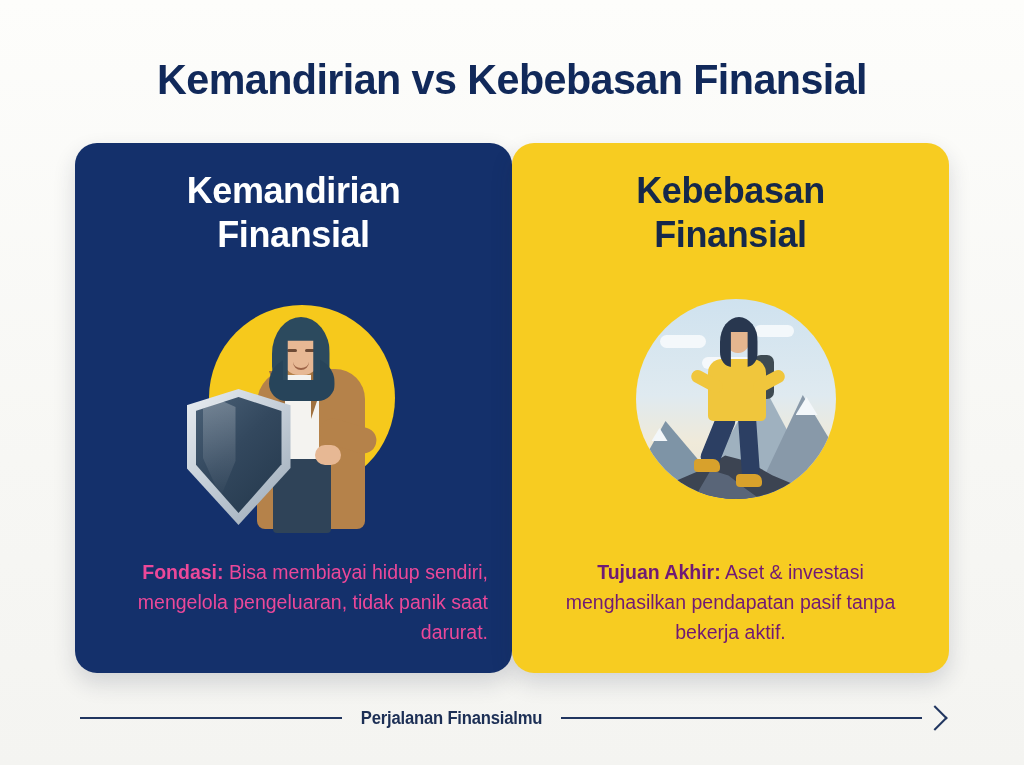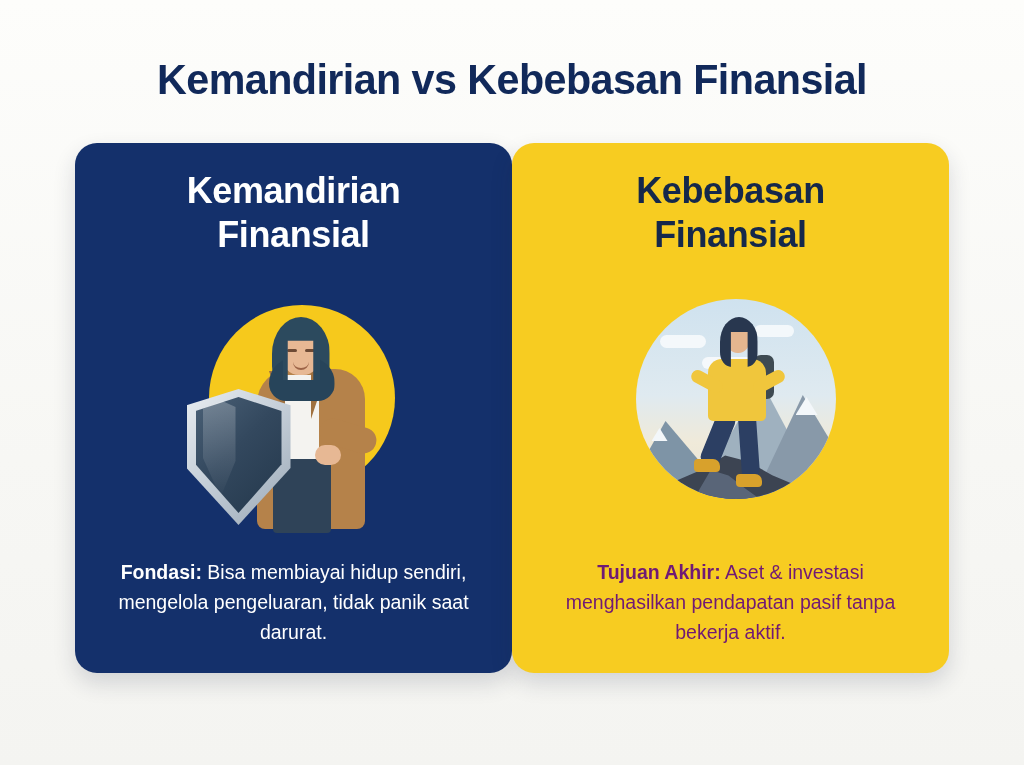--- a/index.html
+++ b/index.html
@@ -391,21 +391,21 @@
   .card-body {
     position: absolute;
     left: 24px;
     right: 24px;
     bottom: 26px;
     text-align: center;
     font-size: 19.5px;
     line-height: 30px;
     font-weight: 400;
   }
-  .card--left .card-body { color: #ffffff; }
+  .card--left .card-body { color: #ec4899; text-align: right; }
   .card--right .card-body { color: #701a75; }
   .card-body b { font-weight: 700; }
 
   
   .journey {
     position: absolute;
     left: 80px;
     top: 702px;
     width: 864px;
     height: 32px;
@@ -517,14 +517,20 @@
         </div>
       </div>
 
       <div class="card-body">
         <b>Tujuan Akhir:</b><span> Aset &amp; investasi menghasilkan pendapatan pasif tanpa bekerja aktif.</span>
       </div>
     </div>
 
   </div>
 
+  <div class="journey">
+    <div class="j-line"></div>
+    <div class="j-label">Perjalanan Finansialmu</div>
+    <div class="j-line right"></div>
+    <div class="j-arrow"></div>
+  </div>
 
 </div>
 
 </body></html>

